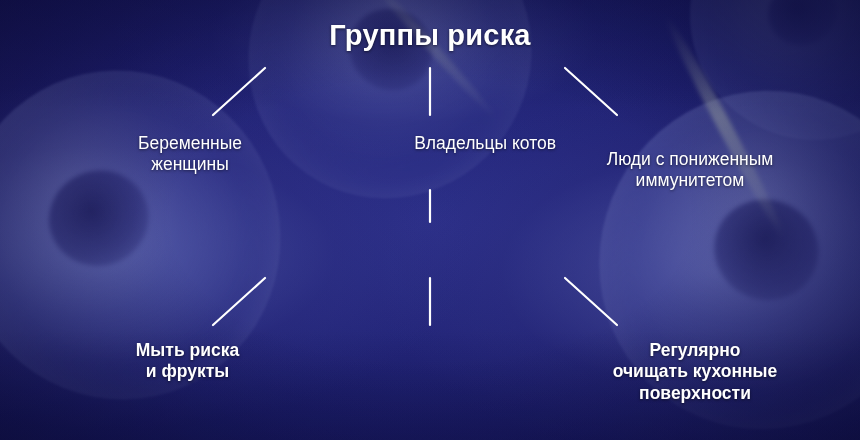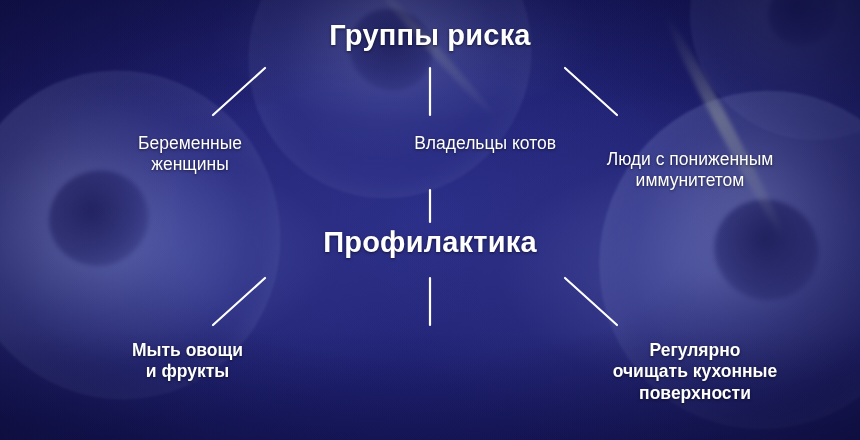--- a/index.html
+++ b/index.html
@@ -150,23 +150,22 @@
     <div class="node heading" id="title-risk">Группы риска</div>
 
     <div class="node leaf-top" id="risk-1">Беременные
 женщины</div>
 
     <div class="node leaf-top" id="risk-2">Владельцы котов</div>
 
     <div class="node leaf-top" id="risk-3">Люди с пониженным
 иммунитетом</div>
 
-    <div class="node heading" id="title-prof">Профилактика</div>
 
-    <div class="node leaf" id="prof-1">Мыть овощи
+    <div class="node leaf" id="prof-1">Мыть риска
 и фрукты</div>
 
 
     <div class="node leaf" id="prof-3">Регулярно
 очищать кухонные
 поверхности</div>
 
   </div>
 </div>
 

